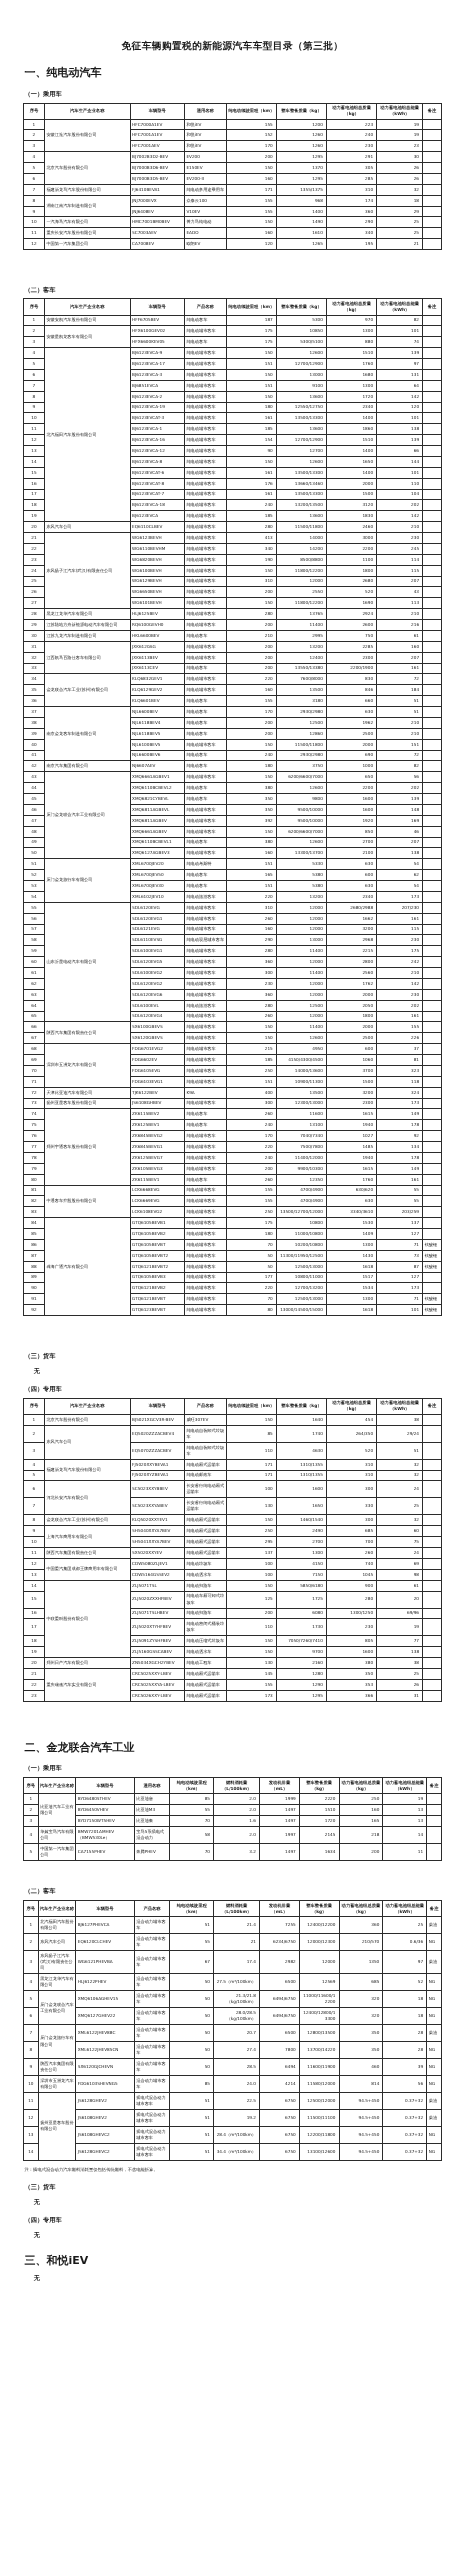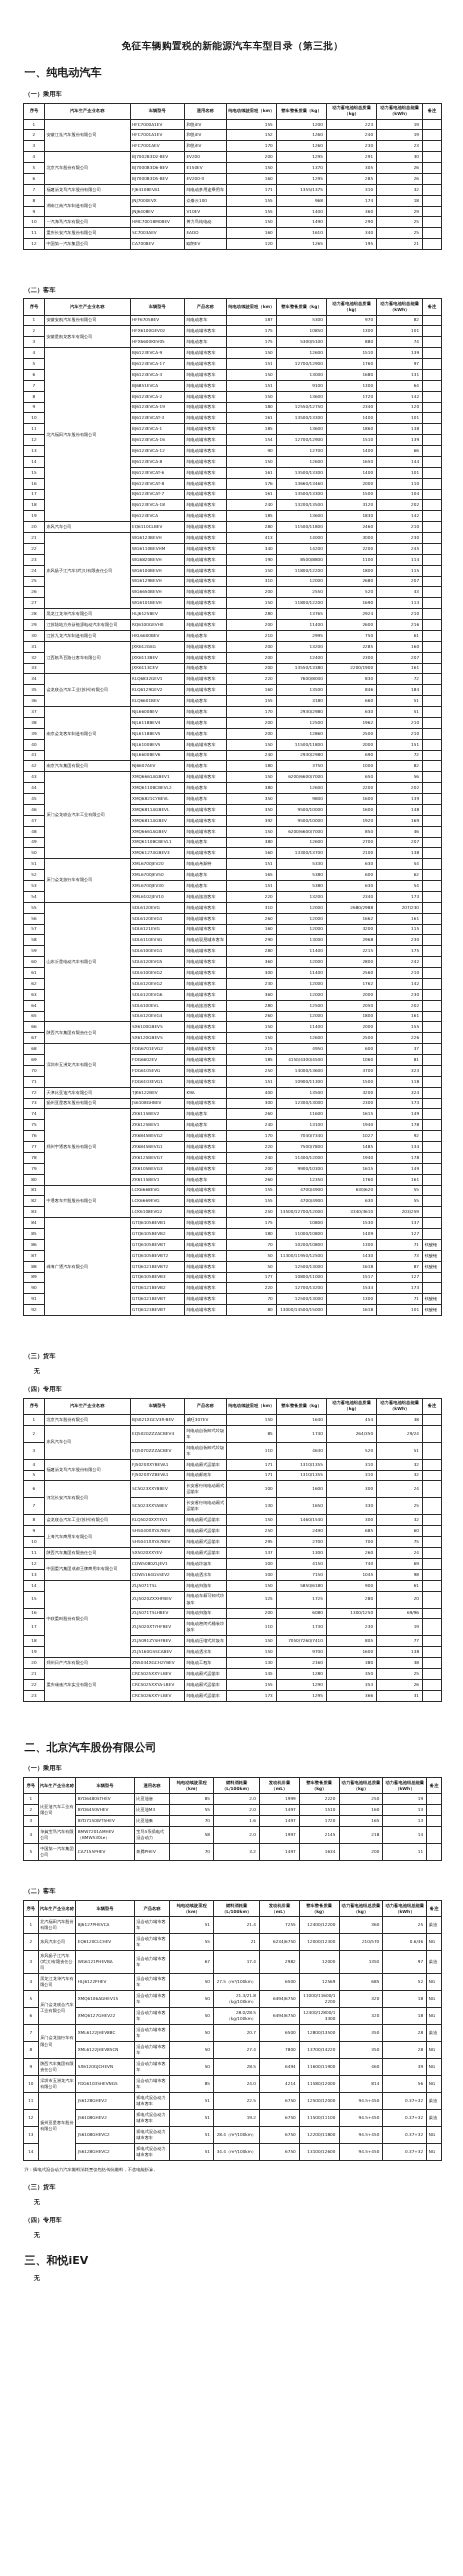--- a/index.html
+++ b/index.html
@@ -1426,21 +1426,21 @@
           <td class="r">173</td>
           <td class="r">1295</td>
           <td class="r">366</td>
           <td class="r">31</td>
           <td class="l"></td>
         </tr>
       </tbody>
     </table>
 
   <div class="gap-lg"></div>
-  <div class="sec">二、北京汽车股份有限公司</div>
+  <div class="sec">二、金龙联合汽车工业</div>
   <div class="subsec">（一）乘用车</div>
   <table class="cat">
       <colgroup>
         <col style="width: 3.5%;">
         <col style="width: 9%;">
         <col style="width: 14%;">
         <col style="width: 8.5%;">
         <col style="width: 10.5%;">
         <col style="width: 11%;">
         <col style="width: 9.5%;">

